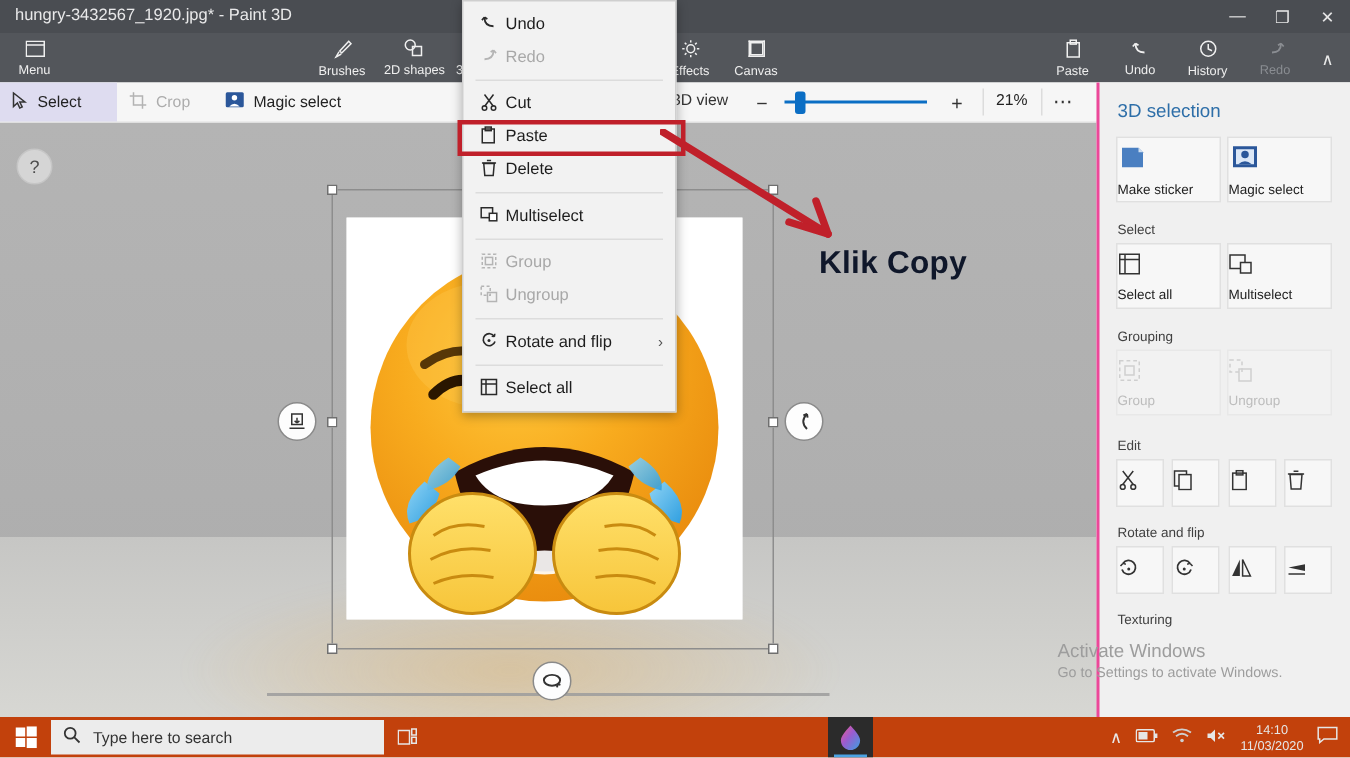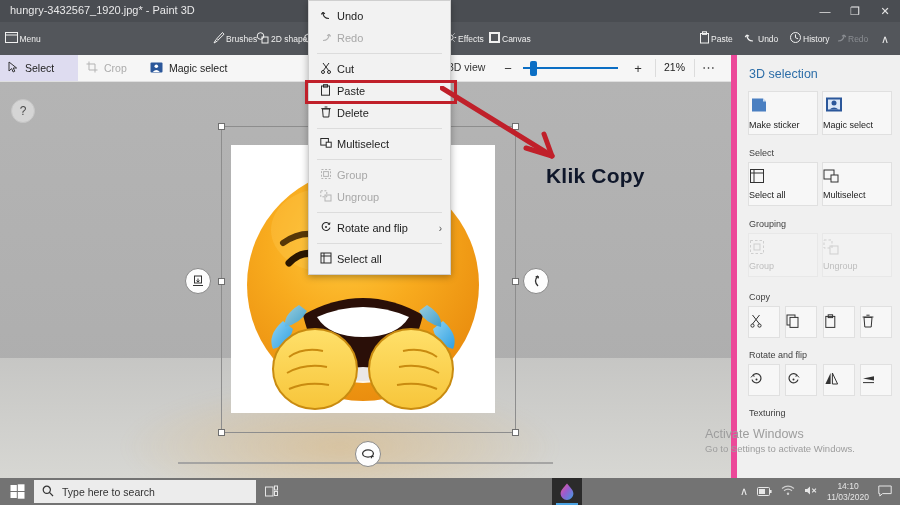--- a/index.html
+++ b/index.html
@@ -24,21 +24,21 @@
   .wc { width: 30px; height: 22px; display: flex; align-items: center;
         justify-content: center; color: #e6e6e6; font-size: 11px; }
 
   
   .ribbon {
     position: absolute; left: 0; top: 22px; width: 900px; height: 33px;
     background: #53565b;
   }
   .rb-item {
     position: absolute; top: 0; height: 33px;
-    display: flex; flex-direction: row; align-items: center;
+    display: flex; flex-direction: column; align-items: center;
     justify-content: center; color: #efefef; font-size: 8.5px;
     min-width: 40px; padding: 0 4px; gap: 1px;
   }
   .rb-item .glyph { font-size: 12px; line-height: 12px; color: #f2f2f2; }
   .rb-item.disabled { color: #8a8d92; }
   .rb-item.disabled .glyph { color: #8a8d92; }
   .rb-caret {
     position: absolute; right: 4px; top: 8px; width: 22px; height: 18px;
     display: flex; align-items: center; justify-content: center;
     color: #e9e9e9; font-size: 11px;
@@ -158,21 +158,21 @@
   .anno-text {
     position: absolute; left: 546px; top: 164px;
     font-size: 21px; font-weight: bold; color: #0f172a;
     letter-spacing: .2px; z-index: 45;
   }
   .anno-arrow { position: absolute; left: 440px; top: 86px; z-index: 45; }
 
   
   .panel {
     position: absolute; left: 731px; top: 55px; width: 169px; height: 423px;
-    background: #f0f0f0; border-left: 6px solid #ec4899;
+    background: #f0f0f0; border-left: 2px solid #ec4899;
   }
   .panel-title {
     position: absolute; left: 12px; top: 12px;
     font-size: 12.5px; color: #2d6ea8;
   }
   .panel-sec {
     position: absolute; left: 12px; font-size: 9px; color: #404040;
   }
   .pbtn {
     position: absolute; background: #f7f7f7; border: 1px solid #e0e0e0;
@@ -187,21 +187,21 @@
   .watermark {
     position: absolute; left: 705px; top: 427px; z-index: 5;
     color: #9a9a9a; text-align: left;
   }
   .wm1 { font-size: 12.5px; color: #9d9d9d; }
   .wm2 { font-size: 9.5px; color: #9d9d9d; margin-top: 2px; }
 
   
   .taskbar {
     position: absolute; left: 0; top: 478px; width: 900px; height: 27px;
-    background: #737373;
+    background: #c2410c;
   }
   .start-btn {
     position: absolute; left: 0; top: 0; width: 34px; height: 27px;
     display: flex; align-items: center; justify-content: center;
   }
   .tb-search {
     position: absolute; left: 34px; top: 2px; width: 222px; height: 23px;
     background: #ececec; display: flex; align-items: center; padding-left: 8px;
     gap: 8px;
   }
@@ -682,21 +682,21 @@
     <div class="pbtn disabled" style="left:85px;top:178px;width:70px;height:44px;">
       <span class="pico">
         <svg width="16" height="16" viewBox="0 0 16 16">
             <rect x="1" y="1" width="8" height="8" fill="none" stroke="#cfcfcf" stroke-dasharray="2.5 2"></rect>
             <rect x="7" y="7" width="8" height="8" fill="none" stroke="#cfcfcf"></rect>
           </svg>
       </span>
       <span class="plabel">Ungroup</span>
     </div>
 
-    <div class="panel-sec" style="top:237px;">Copy</div>
+    <div class="panel-sec" style="top:237px;">Edit</div>
     <div class="pbtn" style="left:11px;top:251px;width:32px;height:32px;">
       <span class="pico">
         <svg width="14" height="14" viewBox="0 0 14 14">
             <path d="M3.5 1 L10.5 10 M10.5 1 L3.5 10" stroke="#333" fill="none"></path>
             <circle cx="3.5" cy="11.6" r="1.6" fill="none" stroke="#333"></circle>
             <circle cx="10.5" cy="11.6" r="1.6" fill="none" stroke="#333"></circle>
           </svg>
       </span>
     </div>
     <div class="pbtn" style="left:48px;top:251px;width:32px;height:32px;">

